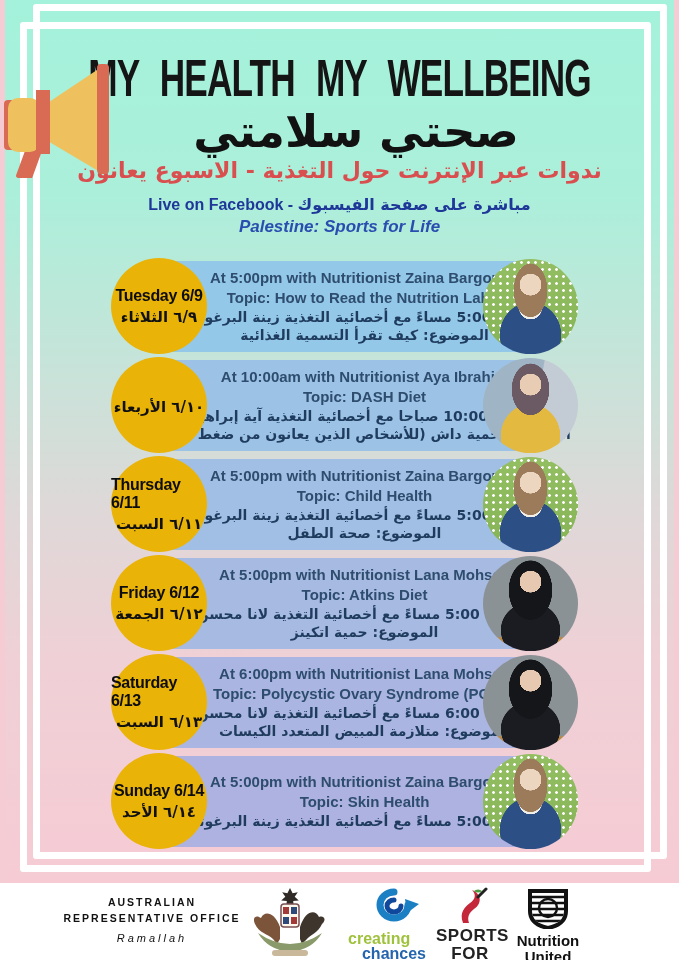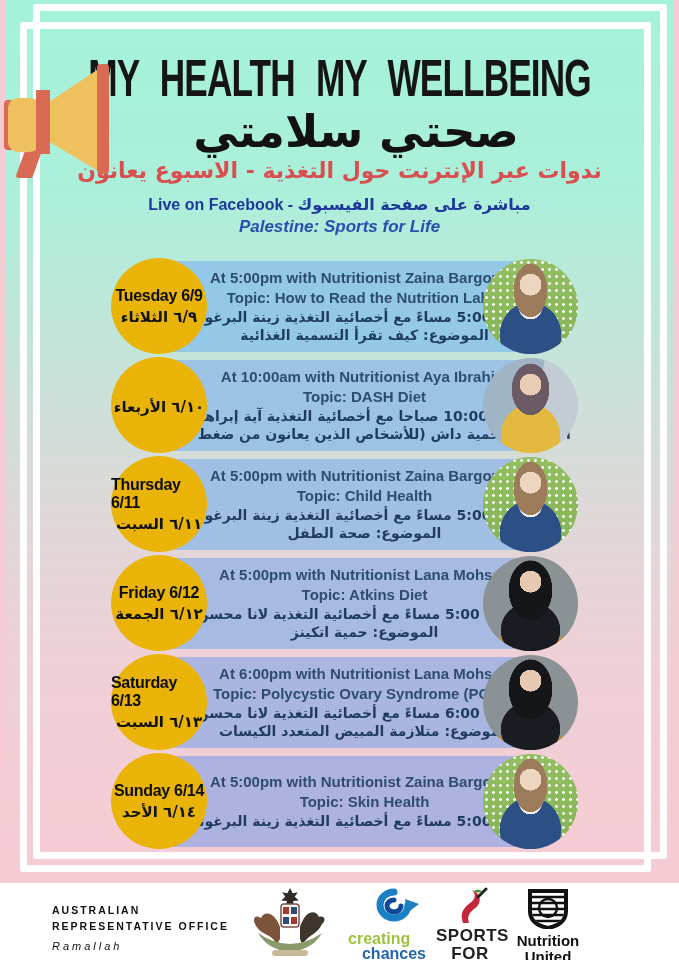--- a/index.html
+++ b/index.html
@@ -73,21 +73,21 @@
   .avatar-lana{
     background:
       radial-gradient(circle 11px at 50% 27%, #e6c9b0 98%, transparent 100%),
       radial-gradient(ellipse 22px 30px at 50% 36%, #15161a 98%, transparent 100%),
       radial-gradient(ellipse 30px 28px at 50% 78%, #1b1c22 98%, transparent 100%),
       linear-gradient(#8b9296 85%,#b78a4a 86%);
   }
 
   
   .footer{position:absolute;left:0;right:0;bottom:0;height:77px;background:#ffffff;z-index:5;}
-  .aro{position:absolute;left:52px;top:20px;width:200px;text-align:left;color:#111;}
+  .aro{position:absolute;left:52px;top:12px;width:200px;text-align:center;color:#111;}
   .aro-l1,.aro-l2{font-size:10.5px;font-weight:bold;letter-spacing:2px;line-height:1.5;}
   .aro-city{font-size:11px;letter-spacing:3px;margin-top:5px;font-style:italic;}
   .coa{position:absolute;left:250px;top:4px;}
   .cc{position:absolute;left:348px;top:4px;width:92px;text-align:center;}
   .cc-word1{font-size:16px;font-weight:800;color:#9fc23d;line-height:0.95;text-align:left;}
   .cc-word2{font-size:16px;font-weight:600;color:#2565ae;line-height:1.05;text-align:center;}
   .sfl{position:absolute;left:436px;top:4px;width:68px;text-align:center;}
   .sfl-l1{font-size:17px;font-weight:600;color:#222;letter-spacing:0.5px;line-height:1.05;}
   .sfl-url{font-size:5px;color:#b0a8a0;letter-spacing:1px;margin-top:2px;}
   .fu{position:absolute;left:510px;top:6px;width:76px;text-align:center;}

